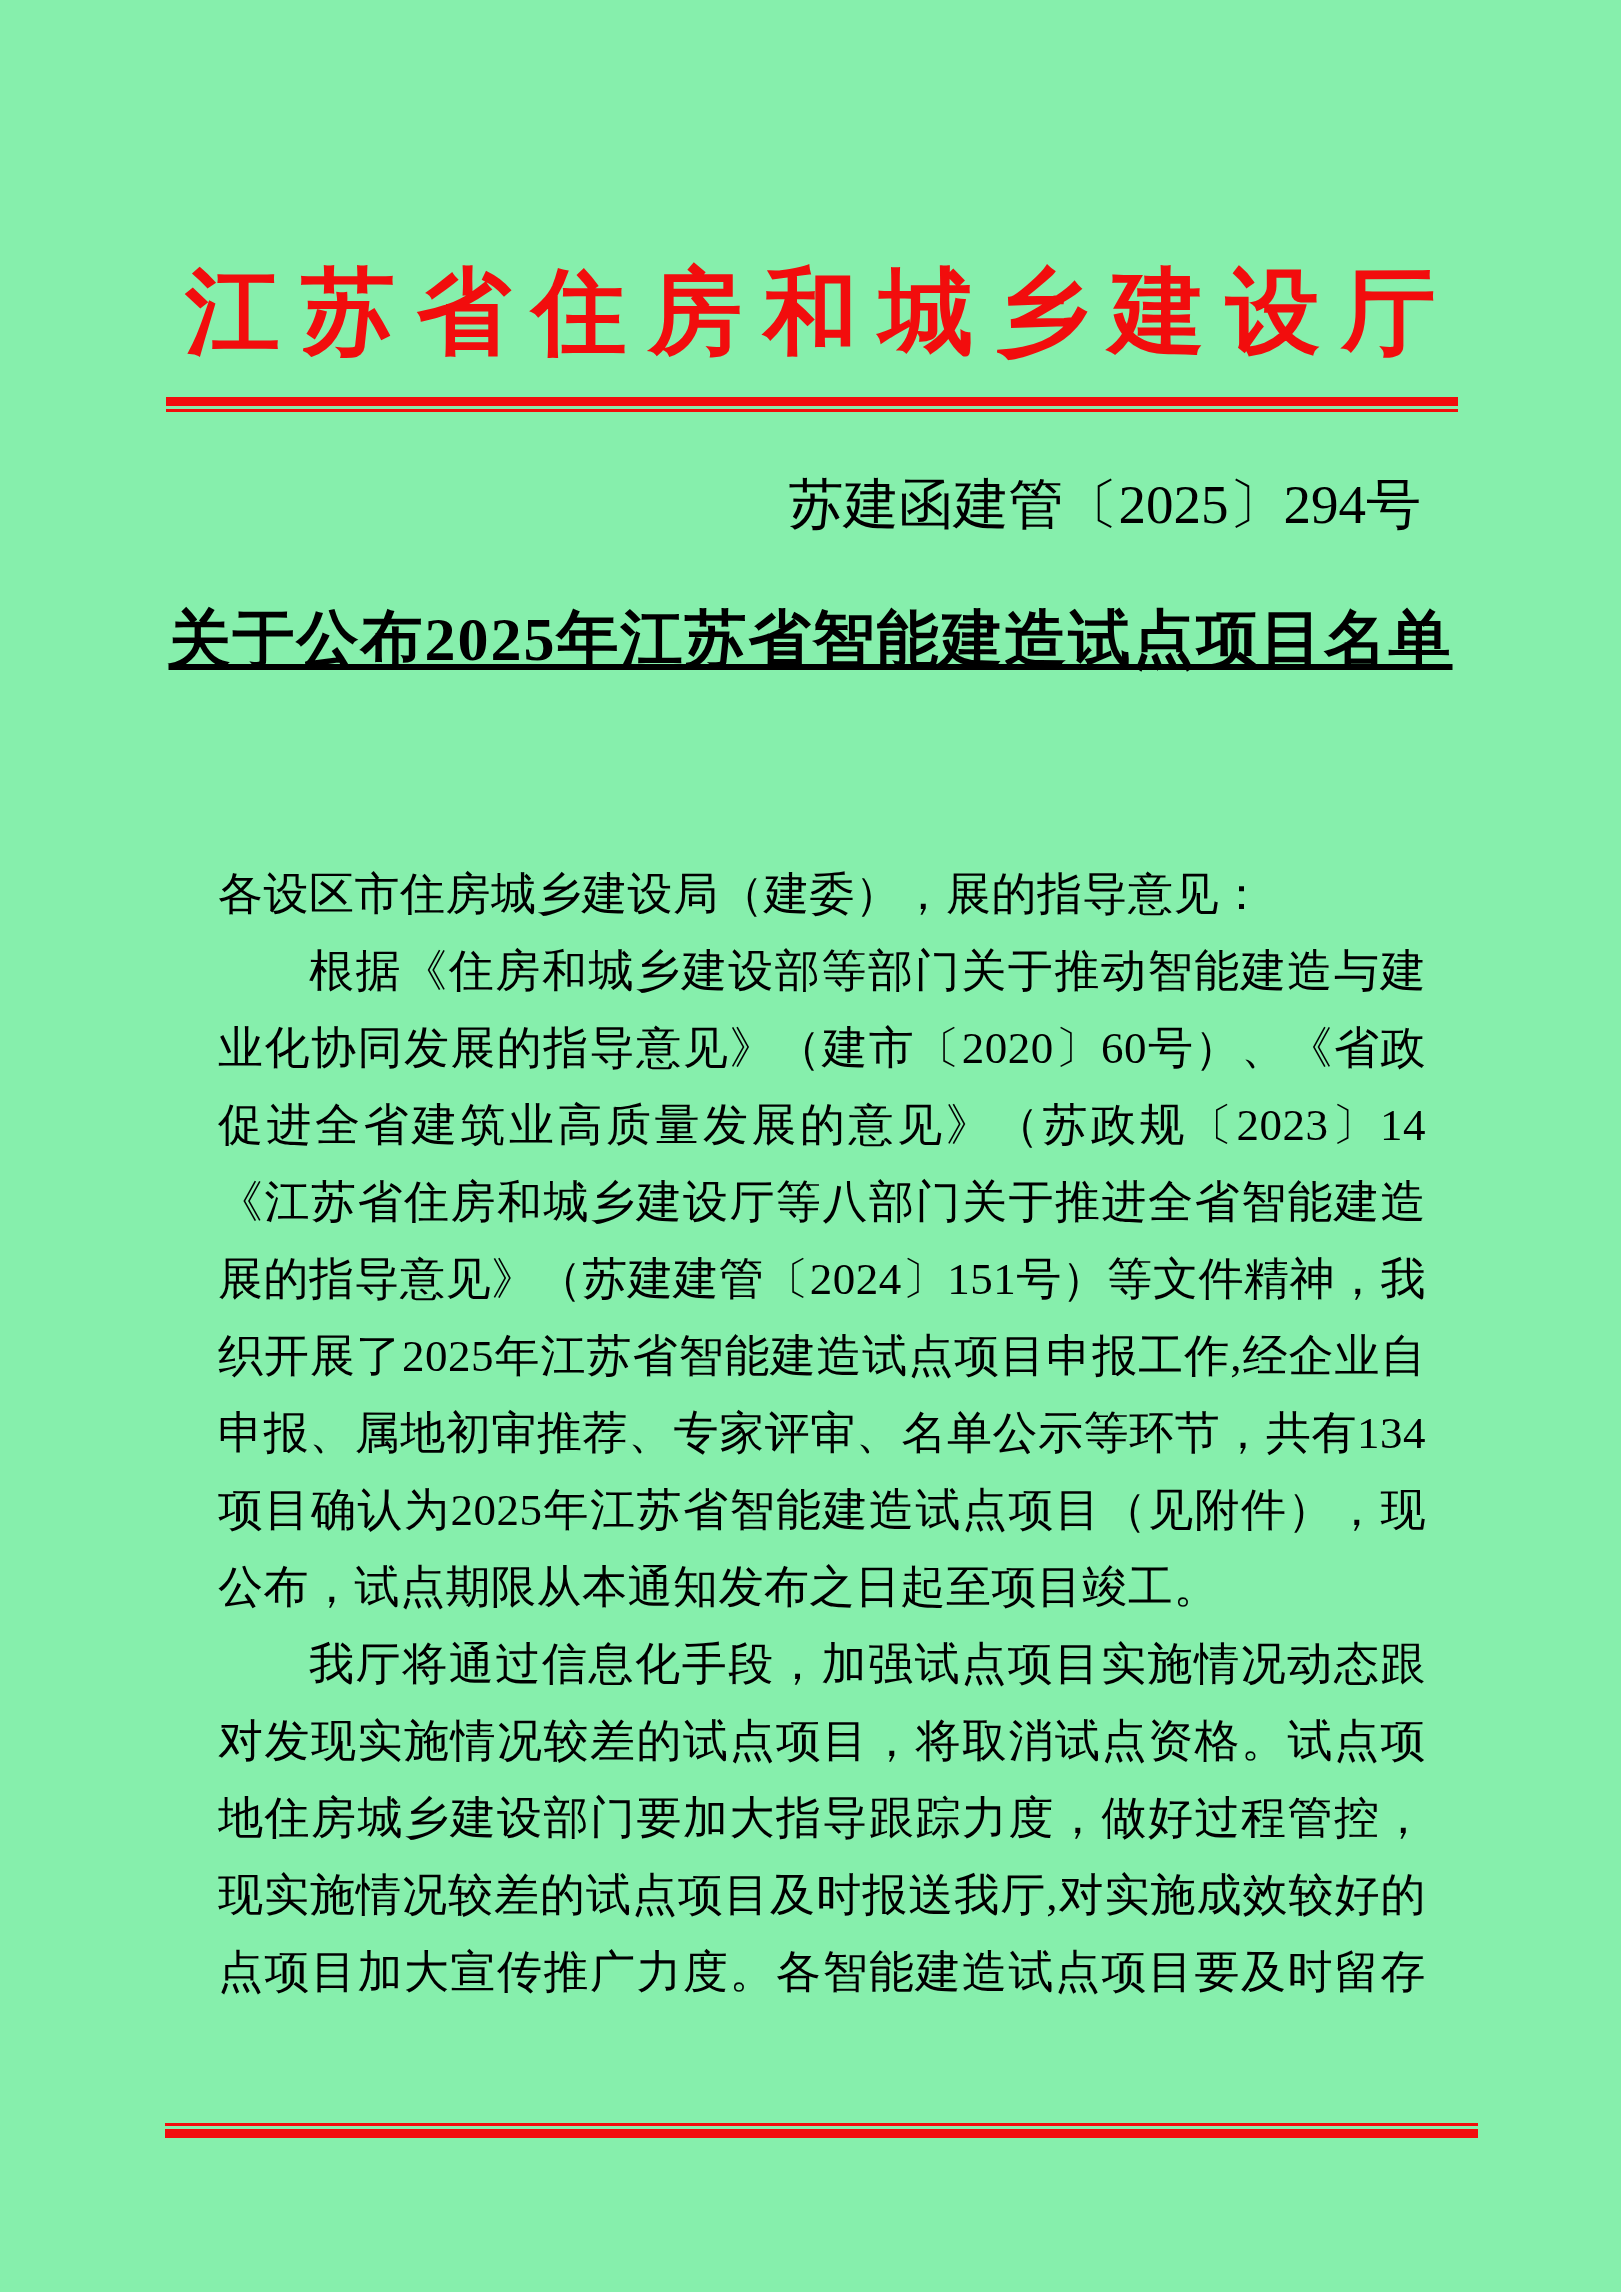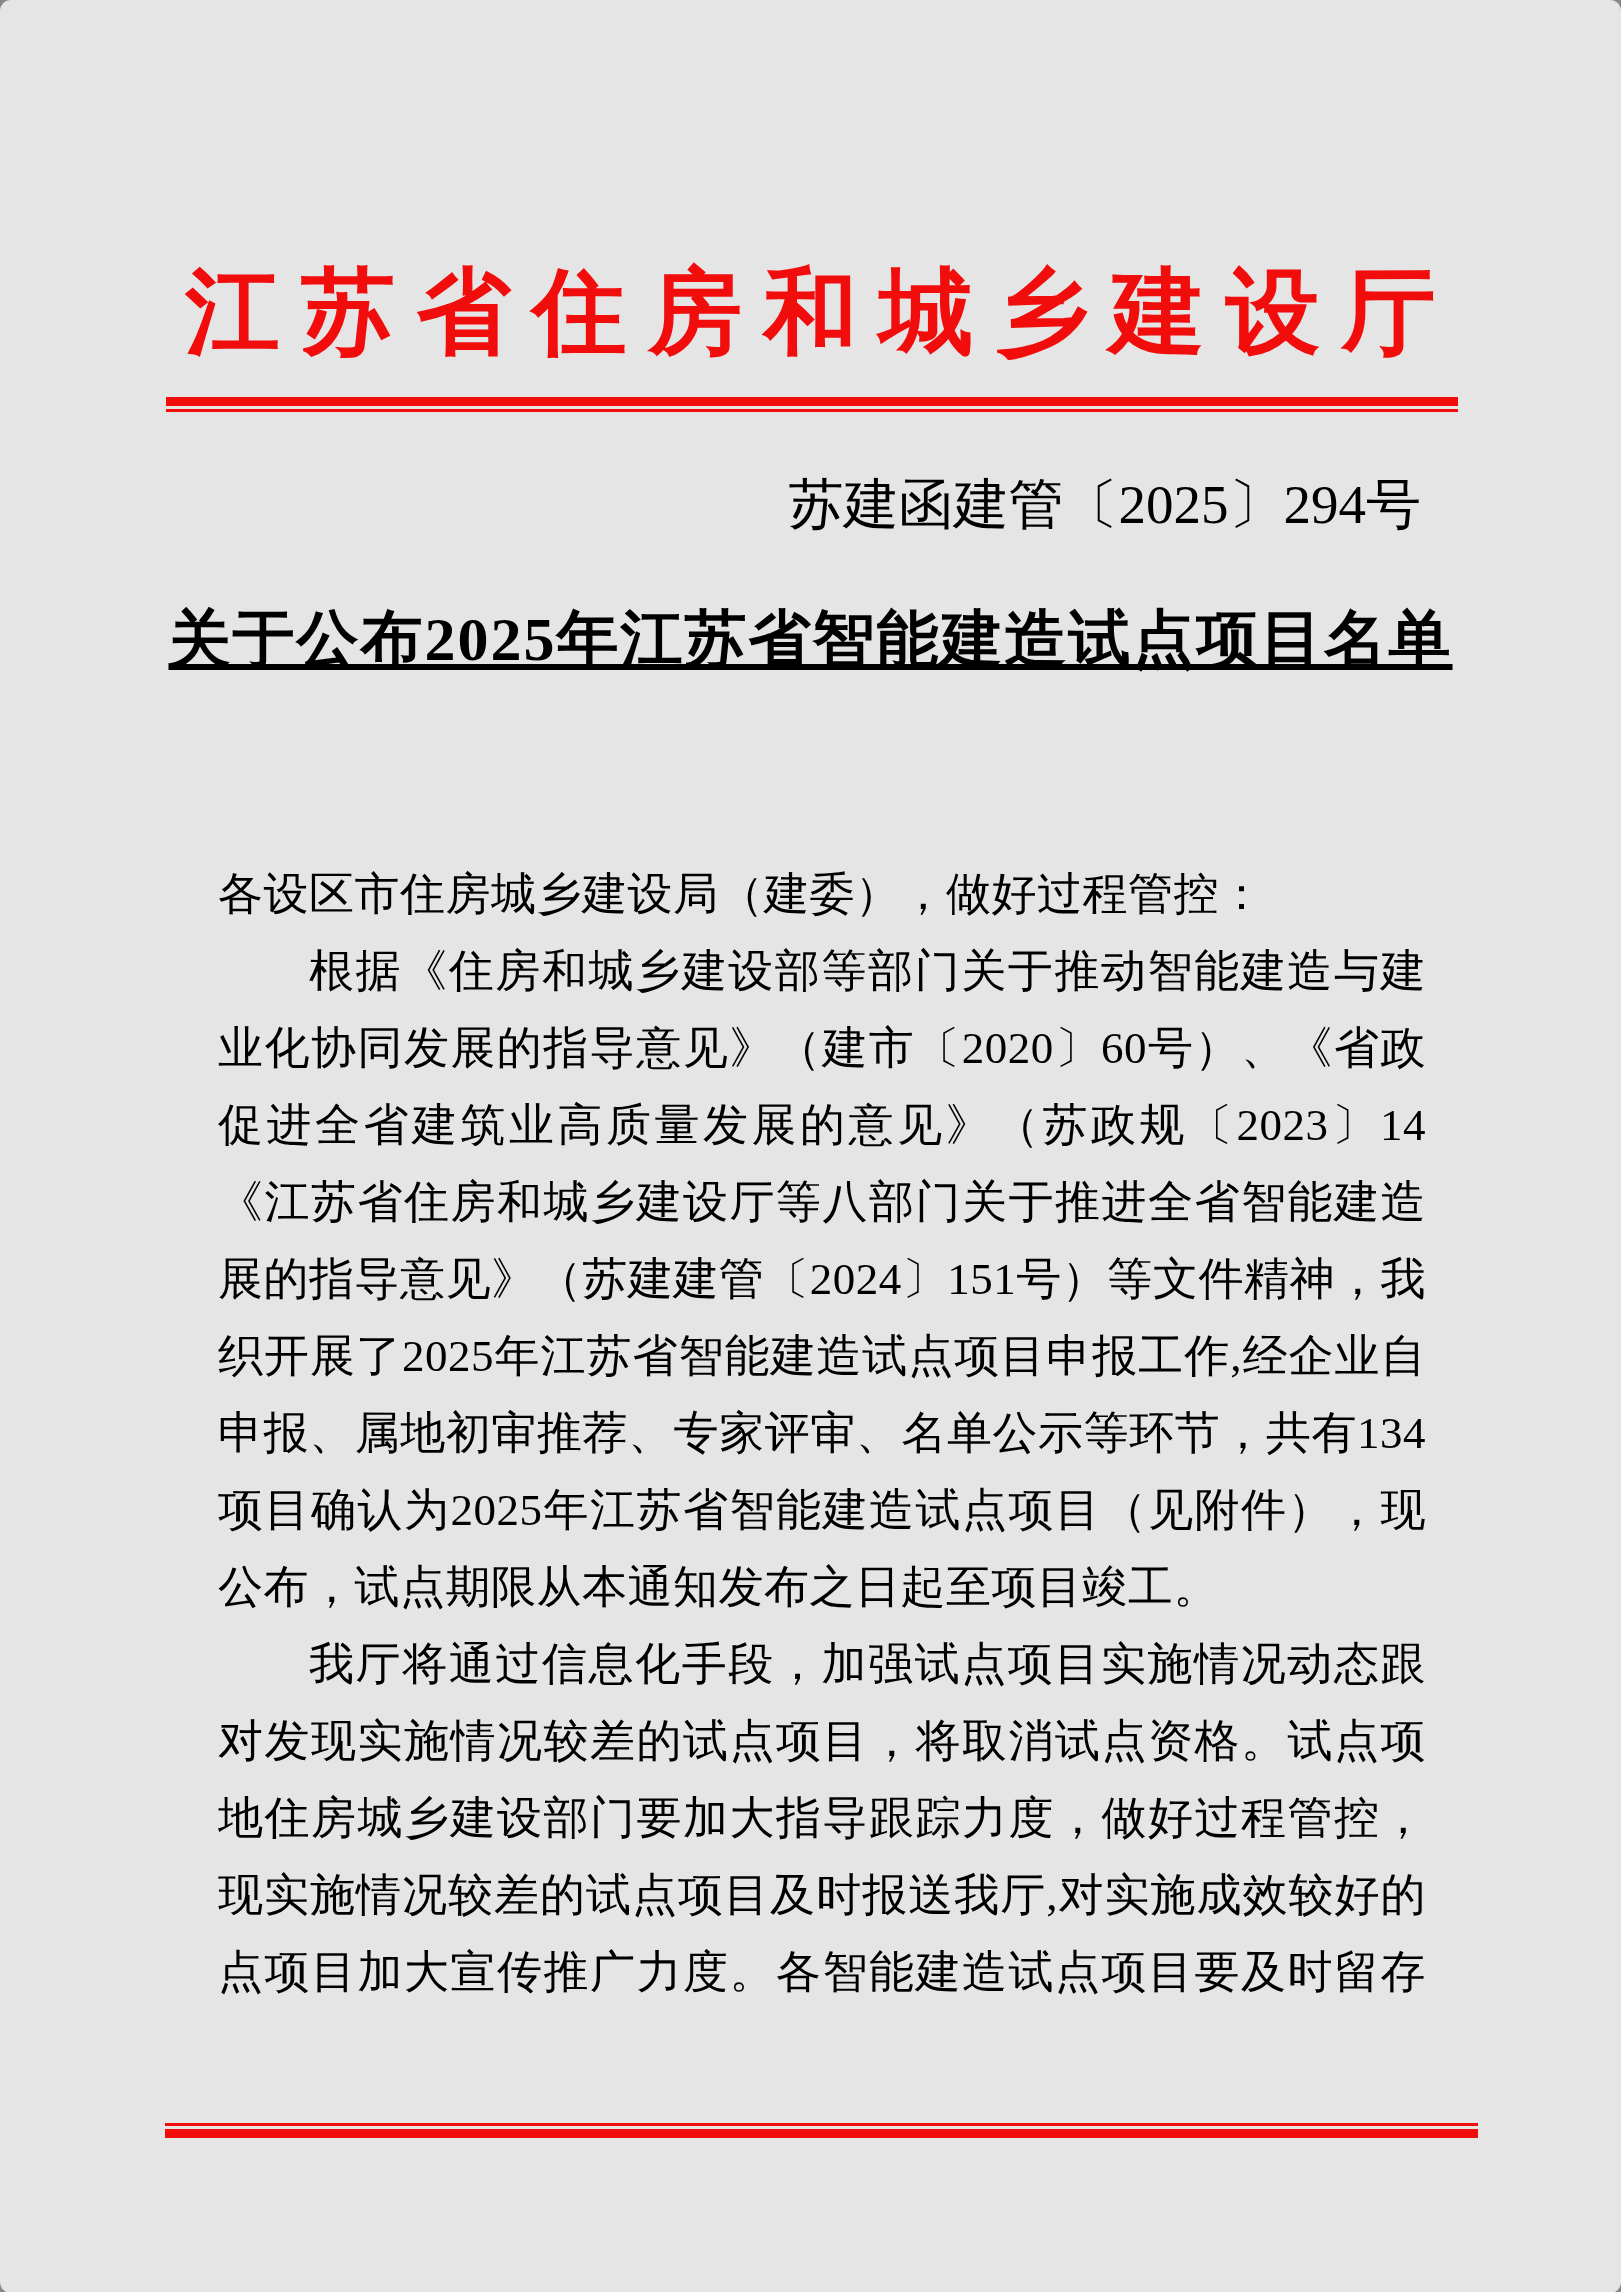--- a/index.html
+++ b/index.html
@@ -2,25 +2,24 @@
 <html style="--accent-red: #f20d0d;"><head>
 <meta charset="utf-8">
 <style>
   * { margin: 0; padding: 0; box-sizing: border-box; }
   html, body { background: #888; }
   .page {
     position: relative;
     width: 1621px;
     height: 2293px;
     margin: 0 auto;
-    background: #e5e5e5;
+    background: #86efac;
     overflow: hidden;
     font-family: "Liberation Serif", "DejaVu Serif", serif;
     color: #000;
-    border-radius: 11px;
   }
   
   .agency {
     position: absolute;
     top: 249px;
     left: 0;
     width: 100%;
     text-align: center;
     font-size: 94px;
     font-weight: bold;
@@ -94,21 +93,21 @@
     <div class="line"></div>
   </div>
 
   <div class="docno">苏建函建管〔2025〕294号</div>
 
   <div class="title">
     <div>关于公布2025年江苏省智能建造试点项目名单</div>
   </div>
 
   <div class="body-block" id="body-lines">
-      <div class="body-line">各设区市住房城乡建设局（建委），做好过程管控：</div>
+      <div class="body-line">各设区市住房城乡建设局（建委），展的指导意见：</div>
       <div class="body-line fill indent">根据《住房和城乡建设部等部门关于推动智能建造与建筑工</div>
       <div class="body-line fill">业化协同发展的指导意见》（建市〔2020〕60号）、《省政府关于</div>
       <div class="body-line fill">促进全省建筑业高质量发展的意见》（苏政规〔2023〕14号）和</div>
       <div class="body-line fill">《江苏省住房和城乡建设厅等八部门关于推进全省智能建造发</div>
       <div class="body-line fill">展的指导意见》（苏建建管〔2024〕151号）等文件精神，我厅组</div>
       <div class="body-line fill">织开展了2025年江苏省智能建造试点项目申报工作,经企业自愿</div>
       <div class="body-line fill">申报、属地初审推荐、专家评审、名单公示等环节，共有134个</div>
       <div class="body-line fill">项目确认为2025年江苏省智能建造试点项目（见附件），现予以</div>
       <div class="body-line">公布，试点期限从本通知发布之日起至项目竣工。</div>
       <div class="body-line fill indent">我厅将通过信息化手段，加强试点项目实施情况动态跟踪，</div>

